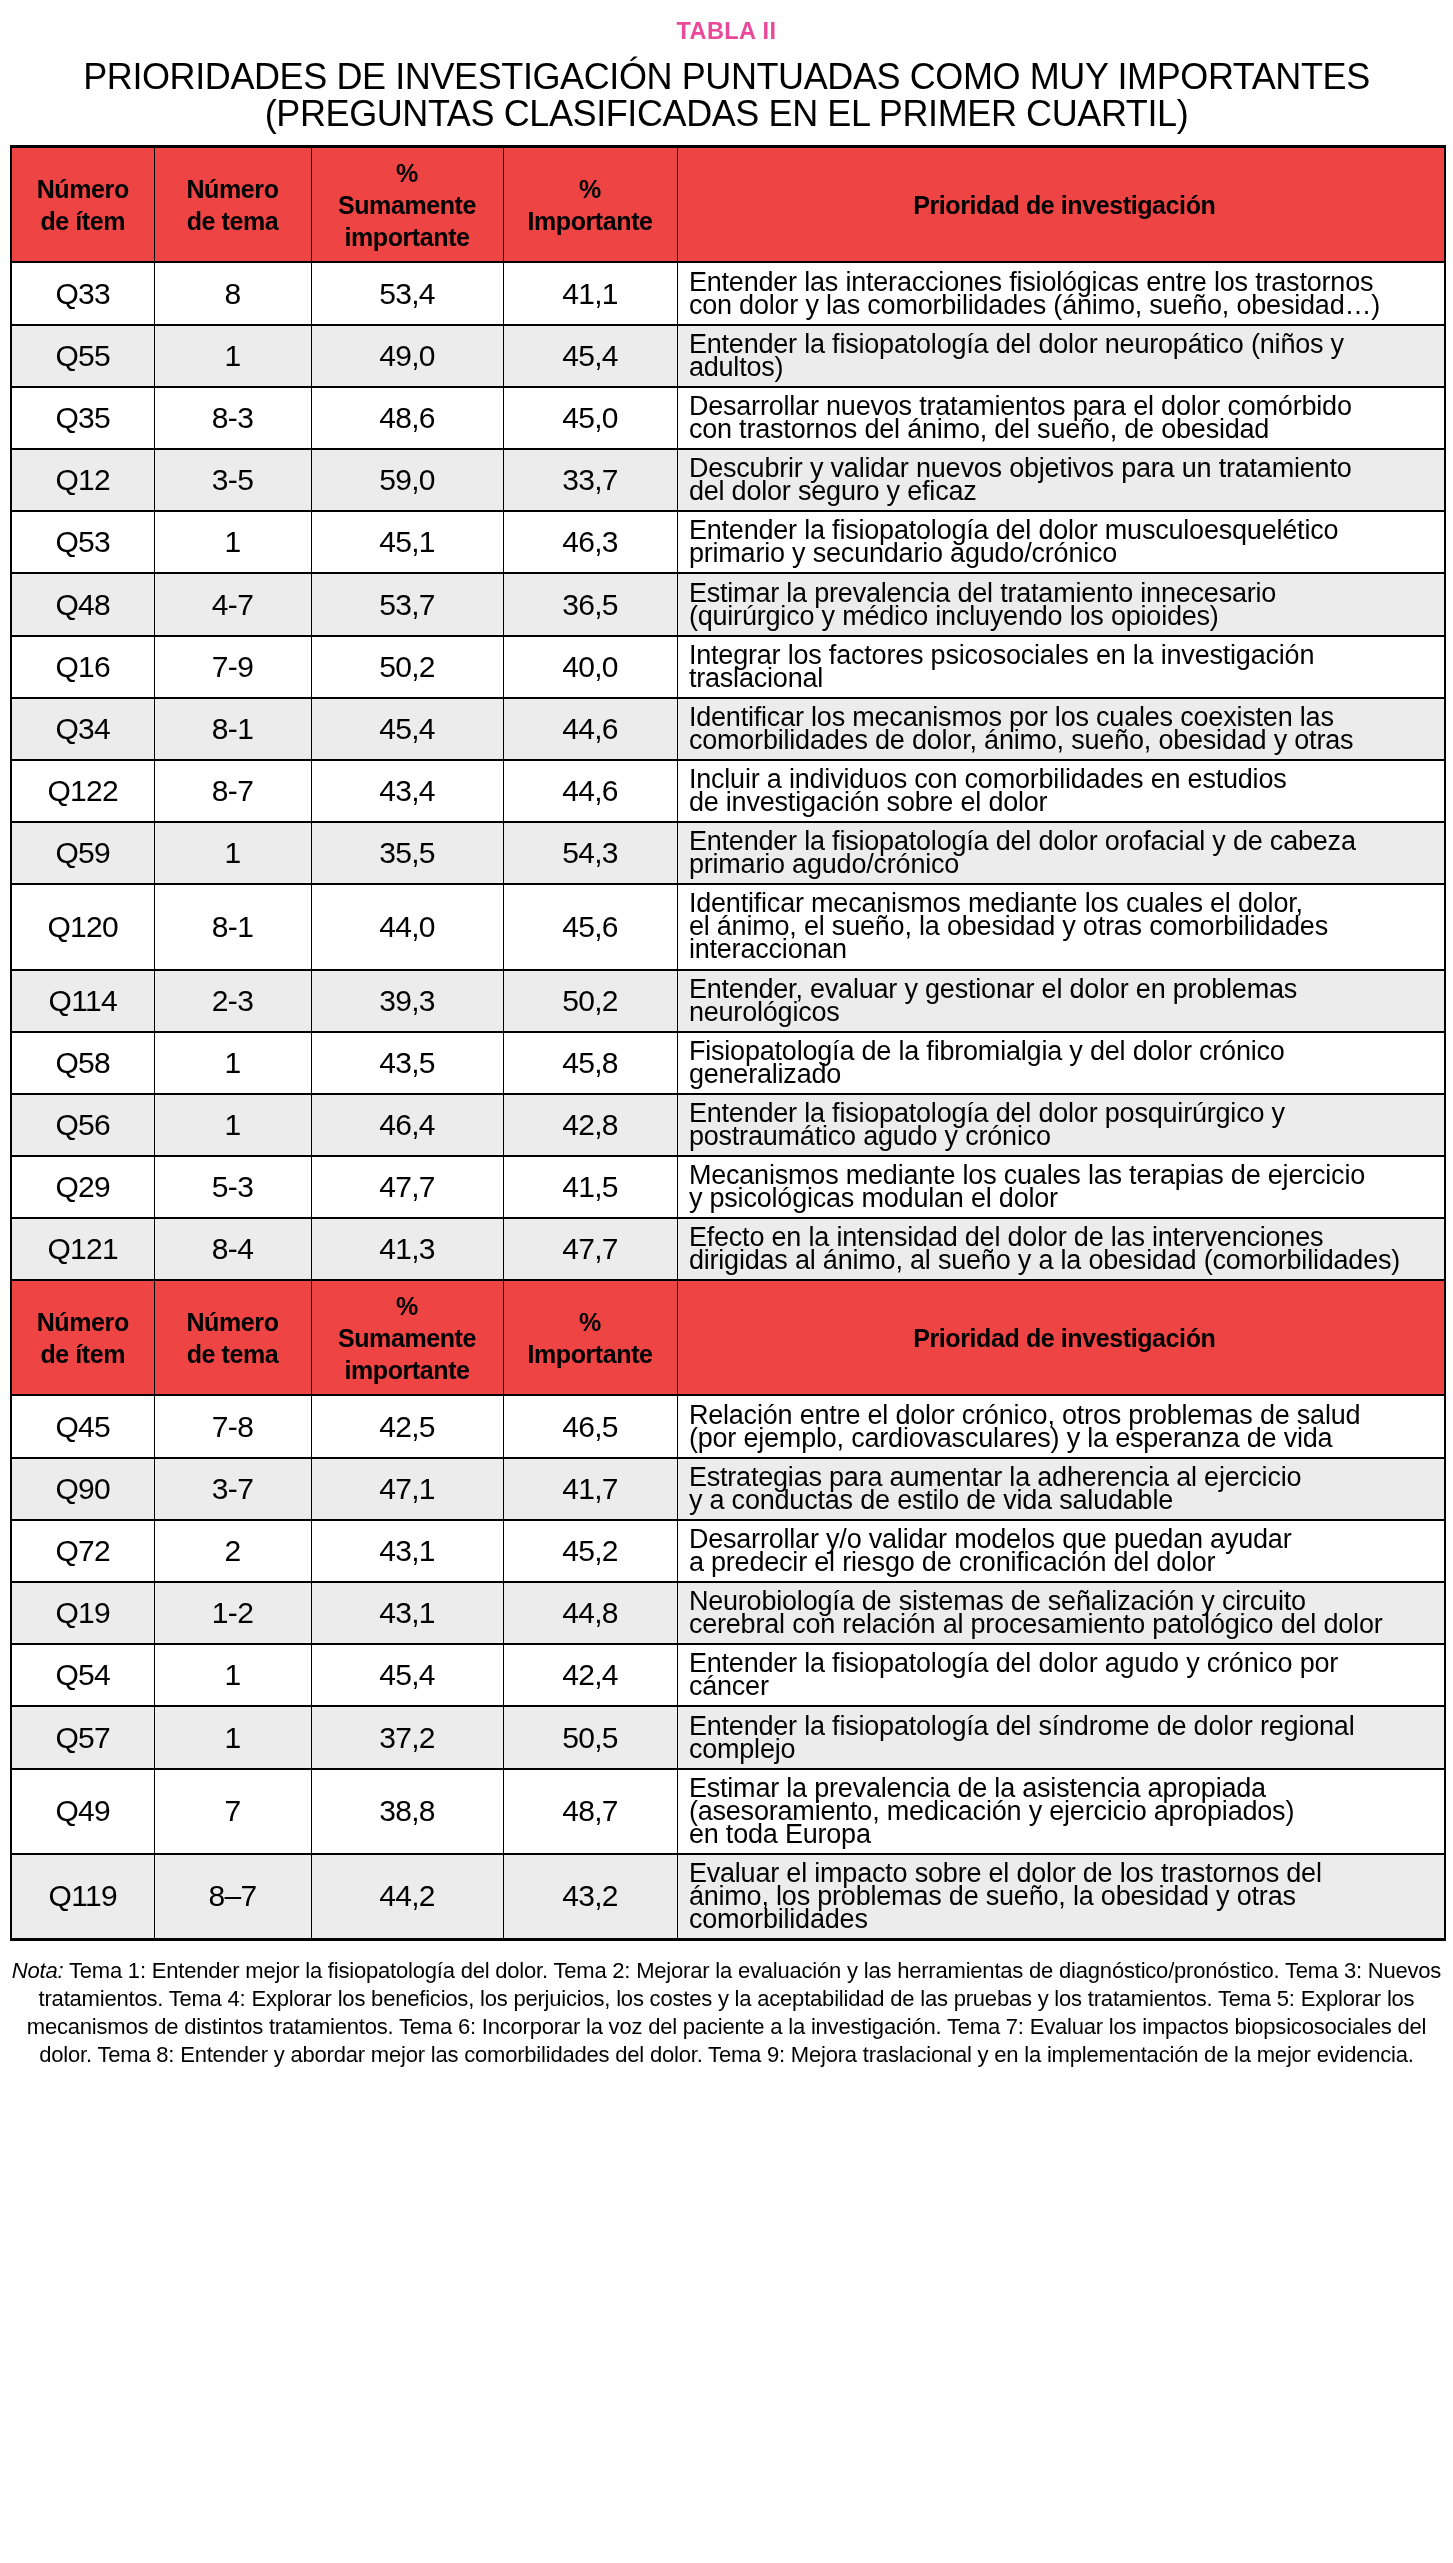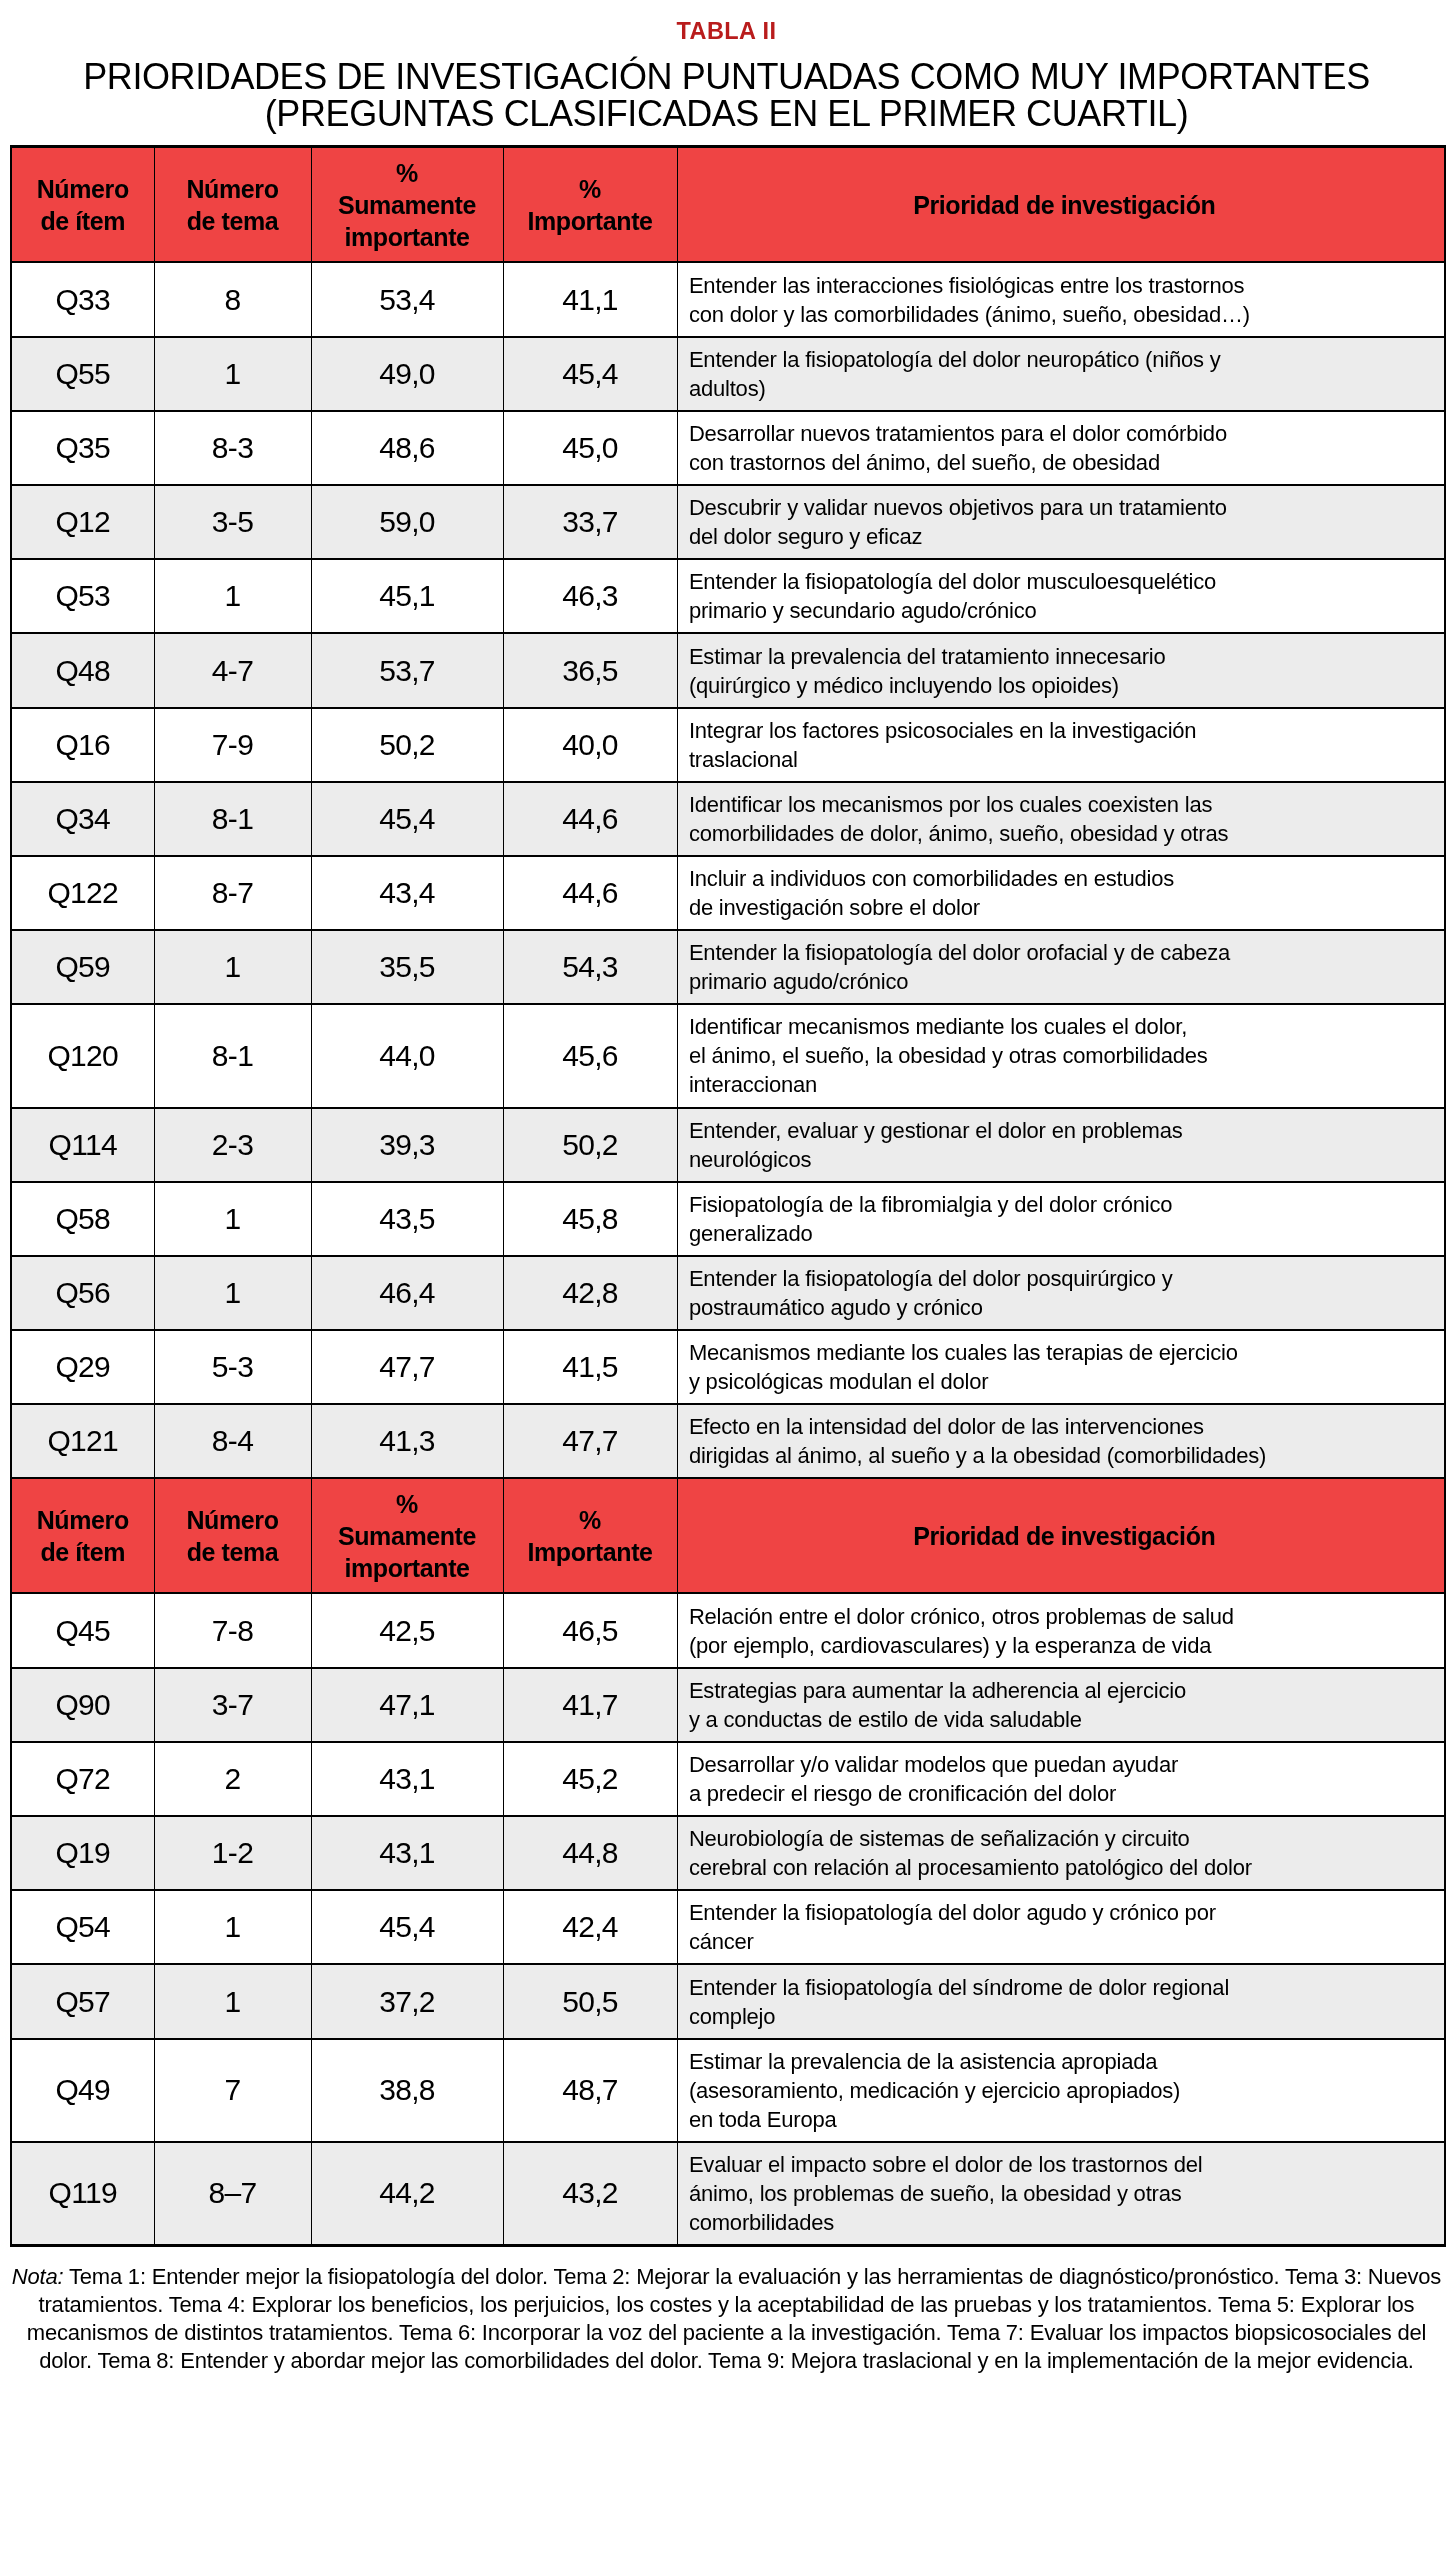--- a/index.html
+++ b/index.html
@@ -9,21 +9,21 @@
     color: #000;
     font-family: "Liberation Sans", "DejaVu Sans", sans-serif;
   }
   body { width: 1453px; min-height: 2563px; }
   .page { padding: 11.4px 10px 21.4px; }
 
   .title {
     text-align: center;
     font-size: 23.5px;
     font-weight: bold;
-    color: #b91c1c;
+    color: #ec4899;
     letter-spacing: 0.4px;
     margin: 7.1px auto 13px;
   }
   .subtitle {
     text-align: center;
     font-size: 36px;
     font-weight: 400;
     line-height: 37px;
     letter-spacing: -0.4px;
     max-width: 1367px;
@@ -69,22 +69,22 @@
   }
 
   td.num {
     text-align: center;
     vertical-align: middle;
     font-size: 30px;
     letter-spacing: -0.7px;
     padding: 5.7px 2.8px;
   }
   td.prio {
-    font-size: 22px;
-    line-height: 29px;
+    font-size: 27px;
+    line-height: 23px;
     letter-spacing: -0.2px;
     vertical-align: middle;
     white-space: pre-line;
     padding: 7.1px 10px 7.1px 11.4px;
   }
 
   .note {
     width: 1433px;
     margin: 15.7px auto 0;
     font-size: 22px;

